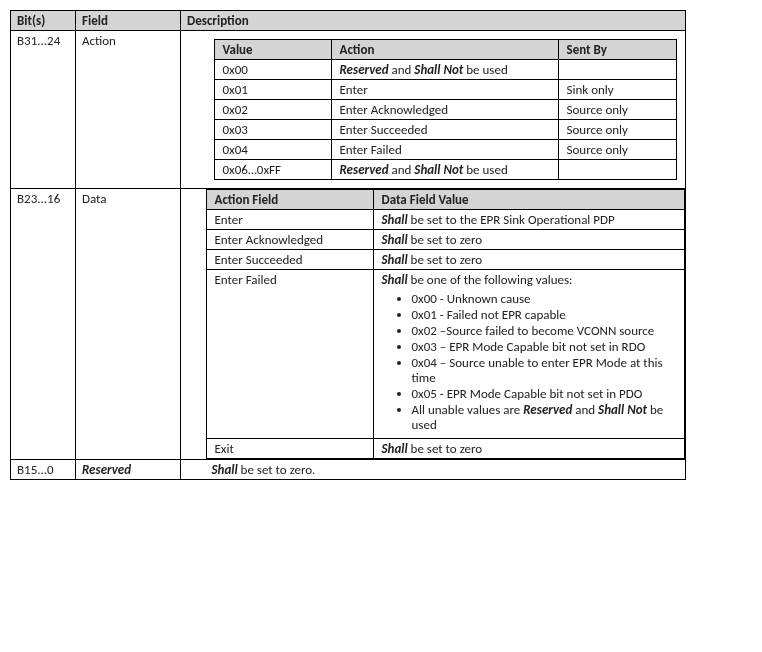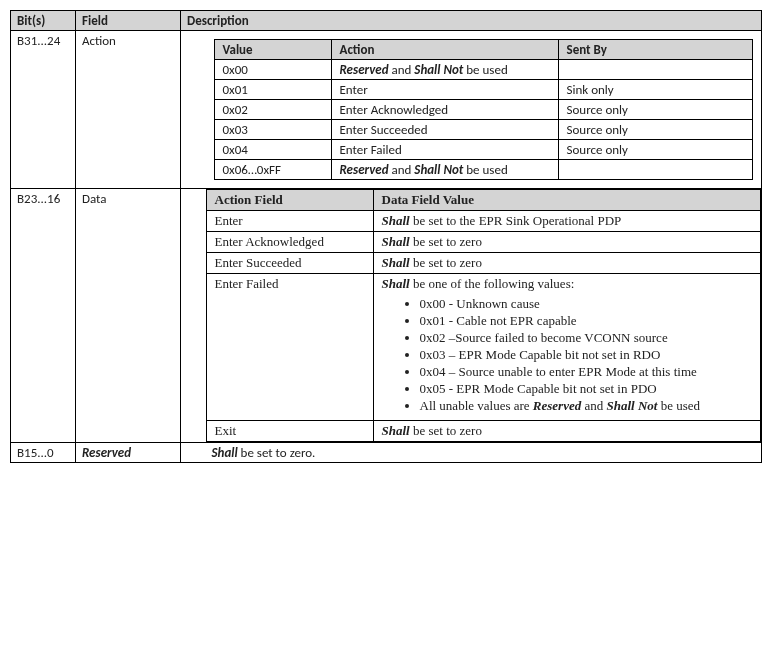--- a/index.html
+++ b/index.html
@@ -5,21 +5,21 @@
   body {
     margin: 0;
     padding: 10px;
     font-family: Calibri, "Segoe UI", Arial, sans-serif;
     font-size: 13px;
     color: #222;
     background: #fff;
   }
   .outer {
     border-collapse: collapse;
-    width: 752px;
+    width: 676px;
     table-layout: fixed;
   }
   .outer > tbody > tr > td,
   .outer > tbody > tr > th {
     border: 1px solid #000;
     vertical-align: top;
     padding: 2px 6px;
     text-align: left;
   }
   .outer > tbody > tr > th {
@@ -53,21 +53,21 @@
   table.inner1 .c2 { width: 210px; }
   table.inner1 .c3 { }
   table.inner2 .c1 { width: 150px; }
   table.inner2 .c2 { }
 
   ul.vals {
     margin: 4px 0 4px 30px;
     padding: 0;
   }
   ul.vals li {
-    margin: 1px 8px;
+    margin: 1px 0;
   }
   .smallcaps { font-variant: small-caps; text-align: right; }
   .outer > tbody > tr > td.nobr { border-right: none; }
   .outer > tbody > tr > td.nobl { border-left: none; }
   .pad-top { padding-top: 4px; }
 </style>
 </head>
 <body>
 
 <table class="outer">
@@ -128,21 +128,21 @@
             </tr>
           </tbody>
         </table>
       </td>
     </tr>
 
     <tr>
       <td class="center">B23...16</td>
       <td class="pad-top">Data</td>
       <td class="nobr"></td>
-      <td class="nobl" style="padding:0;font-family:Liberation Serif, serif;">
+      <td class="nobl" style="padding:0;">
         <table class="inner2">
           <tbody>
             <tr>
               <th class="c1">Action Field</th>
               <th class="c2">Data Field Value</th>
             </tr>
             <tr>
               <td>Enter</td>
               <td><span class="bi">Shall</span><span> be set to the EPR Sink Operational PDP</span></td>
             </tr>
@@ -153,21 +153,21 @@
             <tr>
               <td>Enter Succeeded</td>
               <td><span class="bi">Shall</span><span> be set to zero</span></td>
             </tr>
             <tr>
               <td>Enter Failed</td>
               <td>
                 <span class="bi">Shall</span><span> be one of the following values:</span>
                 <ul class="vals">
                   <li>0x00 - Unknown cause</li>
-                  <li>0x01 - Cable not EPR capable</li>
+                  <li>0x01 - Failed not EPR capable</li>
                   <li><span>0x02 –Source failed to become V</span><span class="smallcaps">CONN</span><span> source</span></li>
                   <li>0x03 – EPR Mode Capable bit not set in RDO</li>
                   <li>0x04 – Source unable to enter EPR Mode at this time</li>
                   <li>0x05 - EPR Mode Capable bit not set in PDO</li>
                   <li><span>All unable values are </span><span class="bi">Reserved</span><span> and </span><span class="bi">Shall Not</span><span> be used</span></li>
                 </ul>
               </td>
             </tr>
             <tr>
               <td>Exit</td>

